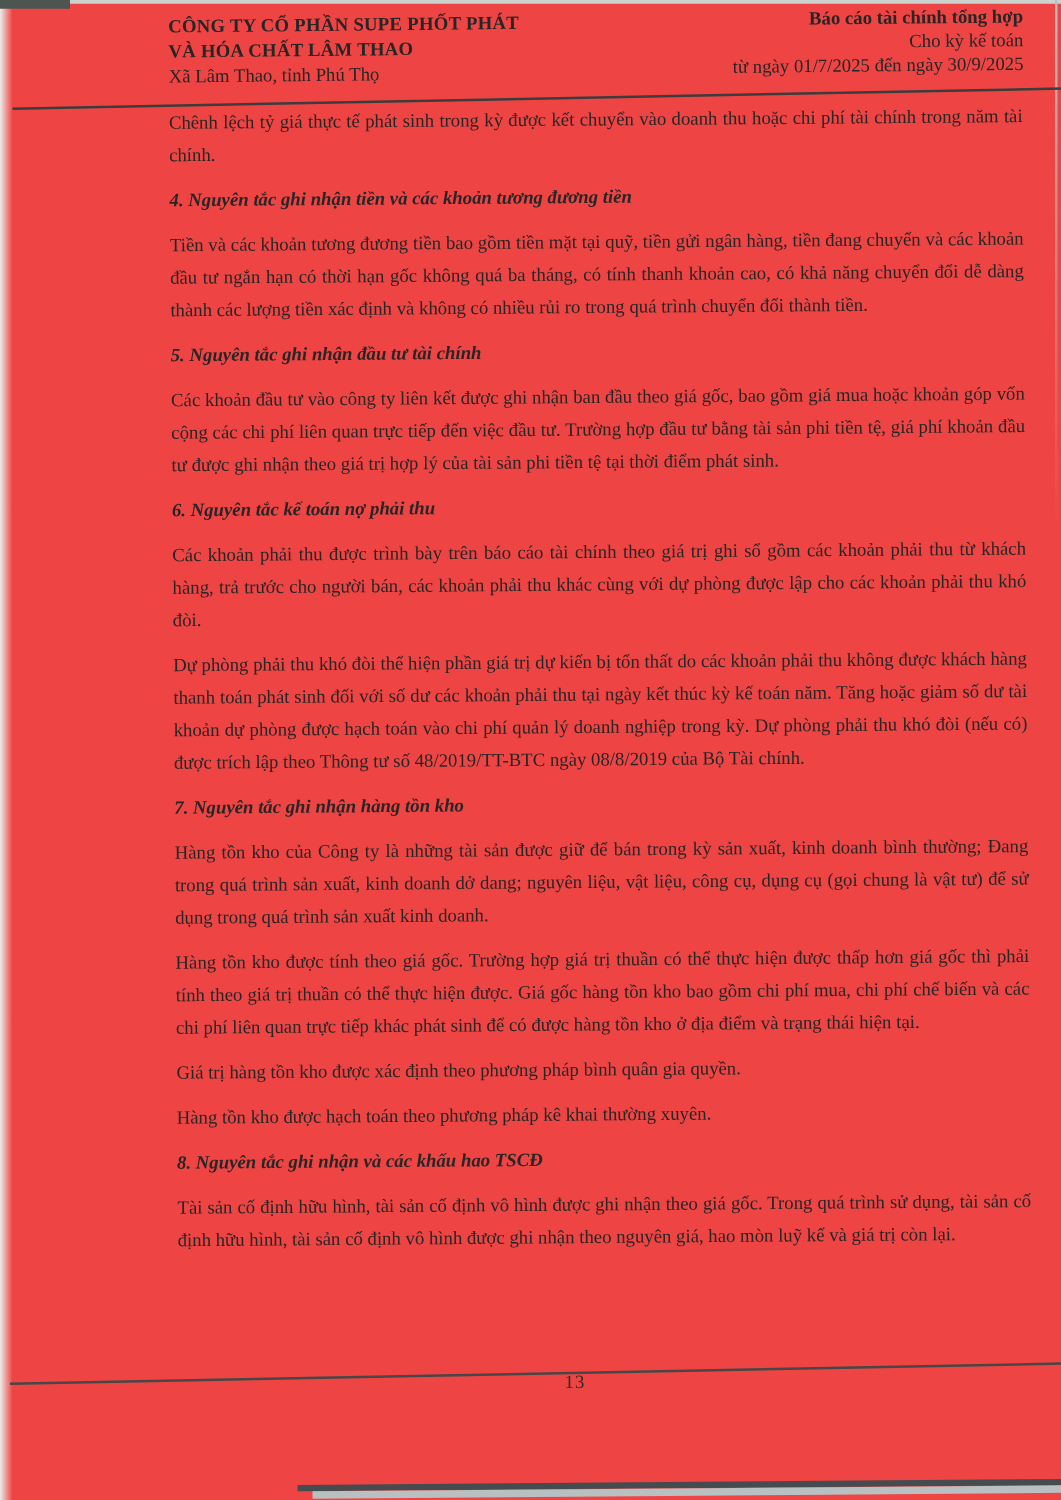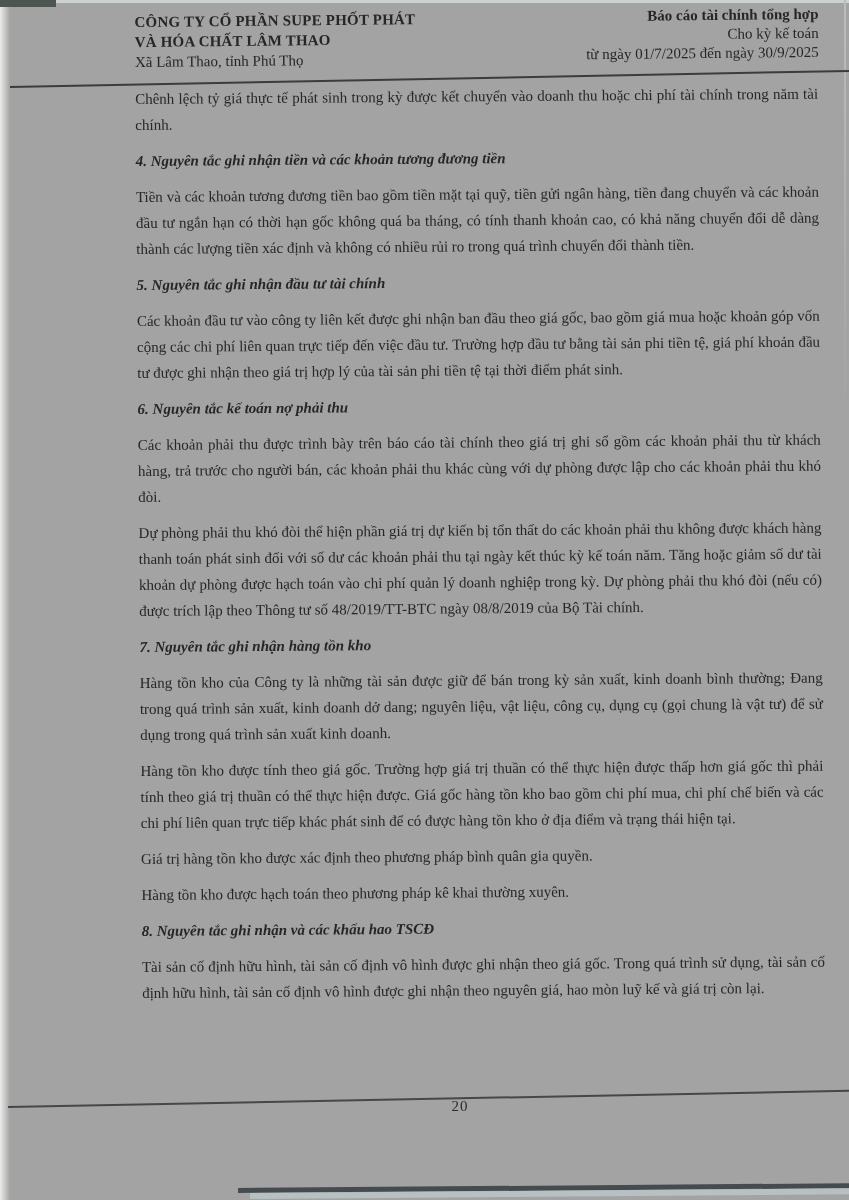--- a/index.html
+++ b/index.html
@@ -1,19 +1,19 @@
 <!DOCTYPE html>
 <html lang="vi"><head>
 <meta charset="utf-8">
 <style>
   html,body{margin:0;padding:0;background:#ffffff;}
   .page{
     position:relative;
     width:849px;height:1200px;
-    background:#a3a3a3;
+    background:#ef4444;
     overflow:hidden;
     font-family:"Liberation Serif","DejaVu Serif",serif;
     color:#262626;
   }
   
   .edge-left{position:absolute;left:0;top:0;width:10px;height:1200px;
     background:linear-gradient(to right,#ececea,rgba(255,255,255,0));}
   
   .top-strip{position:absolute;left:0;top:0;width:849px;height:3px;background:#ccd3cf;}
   .top-left-bar{position:absolute;left:0;top:0;width:56px;height:7px;background:#4d5551;}
@@ -86,18 +86,18 @@
     <div class="blk h">7. Nguyên tắc ghi nhận hàng tồn kho</div>
     <div class="blk p">Hàng tồn kho của Công ty là những tài sản được giữ để bán trong kỳ sản xuất, kinh doanh bình thường; Đang trong quá trình sản xuất, kinh doanh dở dang; nguyên liệu, vật liệu, công cụ, dụng cụ (gọi chung là vật tư) để sử dụng trong quá trình sản xuất kinh doanh.</div>
     <div class="blk p">Hàng tồn kho được tính theo giá gốc. Trường hợp giá trị thuần có thể thực hiện được thấp hơn giá gốc thì phải tính theo giá trị thuần có thể thực hiện được. Giá gốc hàng tồn kho bao gồm chi phí mua, chi phí chế biến và các chi phí liên quan trực tiếp khác phát sinh để có được hàng tồn kho ở địa điểm và trạng thái hiện tại.</div>
     <div class="blk p">Giá trị hàng tồn kho được xác định theo phương pháp bình quân gia quyền.</div>
     <div class="blk p">Hàng tồn kho được hạch toán theo phương pháp kê khai thường xuyên.</div>
     <div class="blk h">8. Nguyên tắc ghi nhận và các khấu hao TSCĐ</div>
     <div class="blk p">Tài sản cố định hữu hình, tài sản cố định vô hình được ghi nhận theo giá gốc. Trong quá trình sử dụng, tài sản cố định hữu hình, tài sản cố định vô hình được ghi nhận theo nguyên giá, hao mòn luỹ kế và giá trị còn lại.</div>
   </div>
 
   <div class="footer-rule"></div>
-  <div class="page-number">20</div>
+  <div class="page-number">13</div>
 
   <div class="bottom-band"></div>
   <div class="bottom-band-light"></div>
 
 </div>
 
 </body></html>

